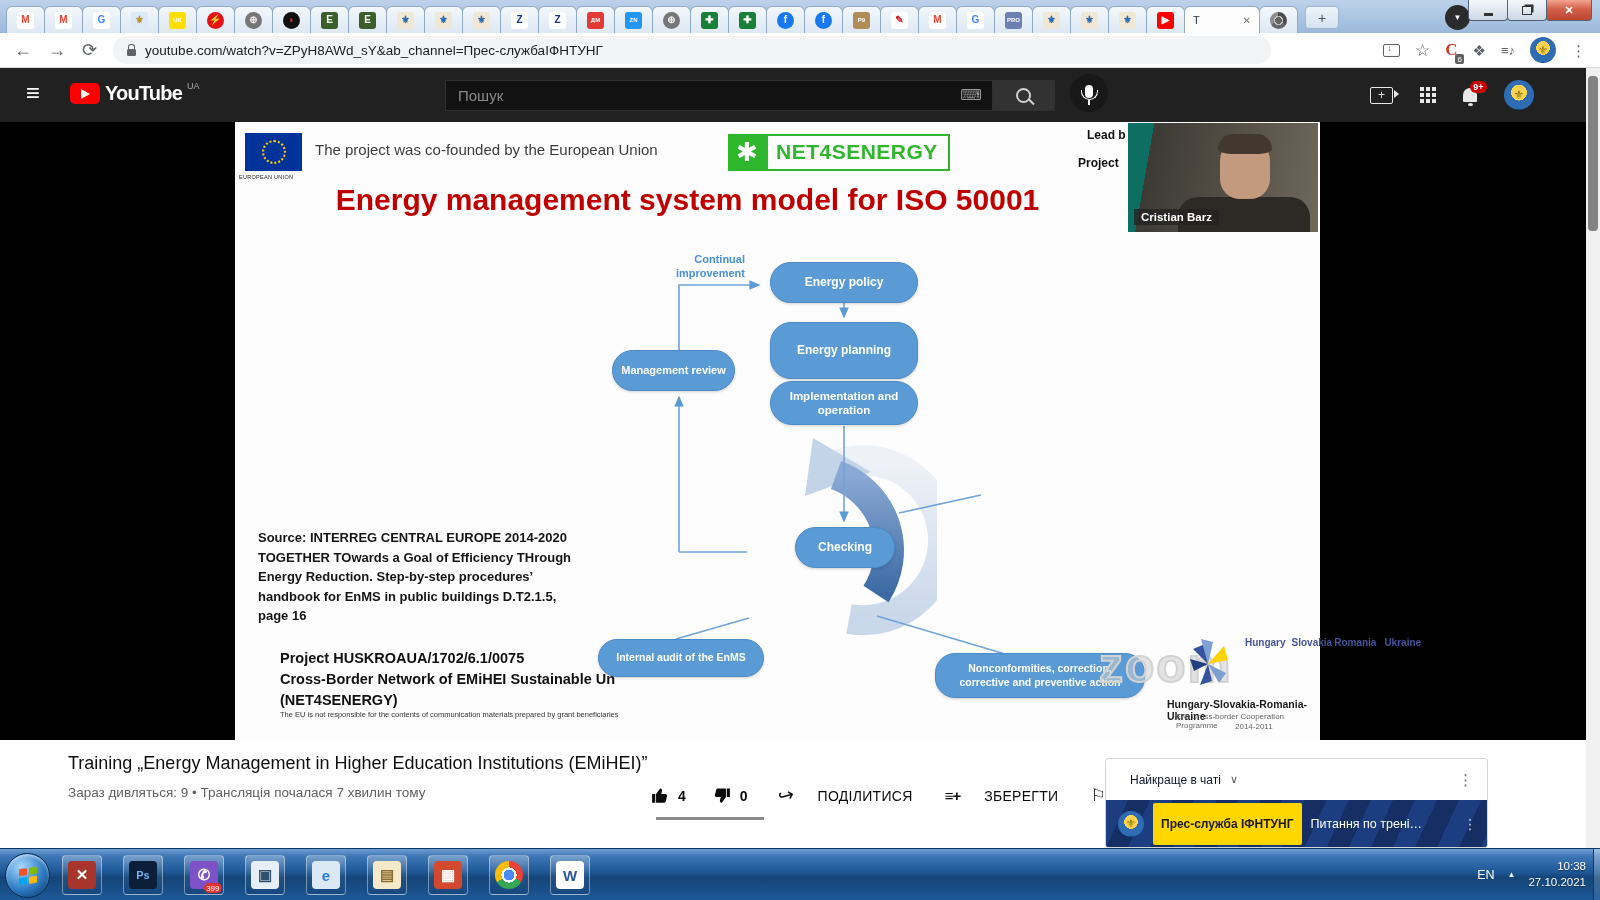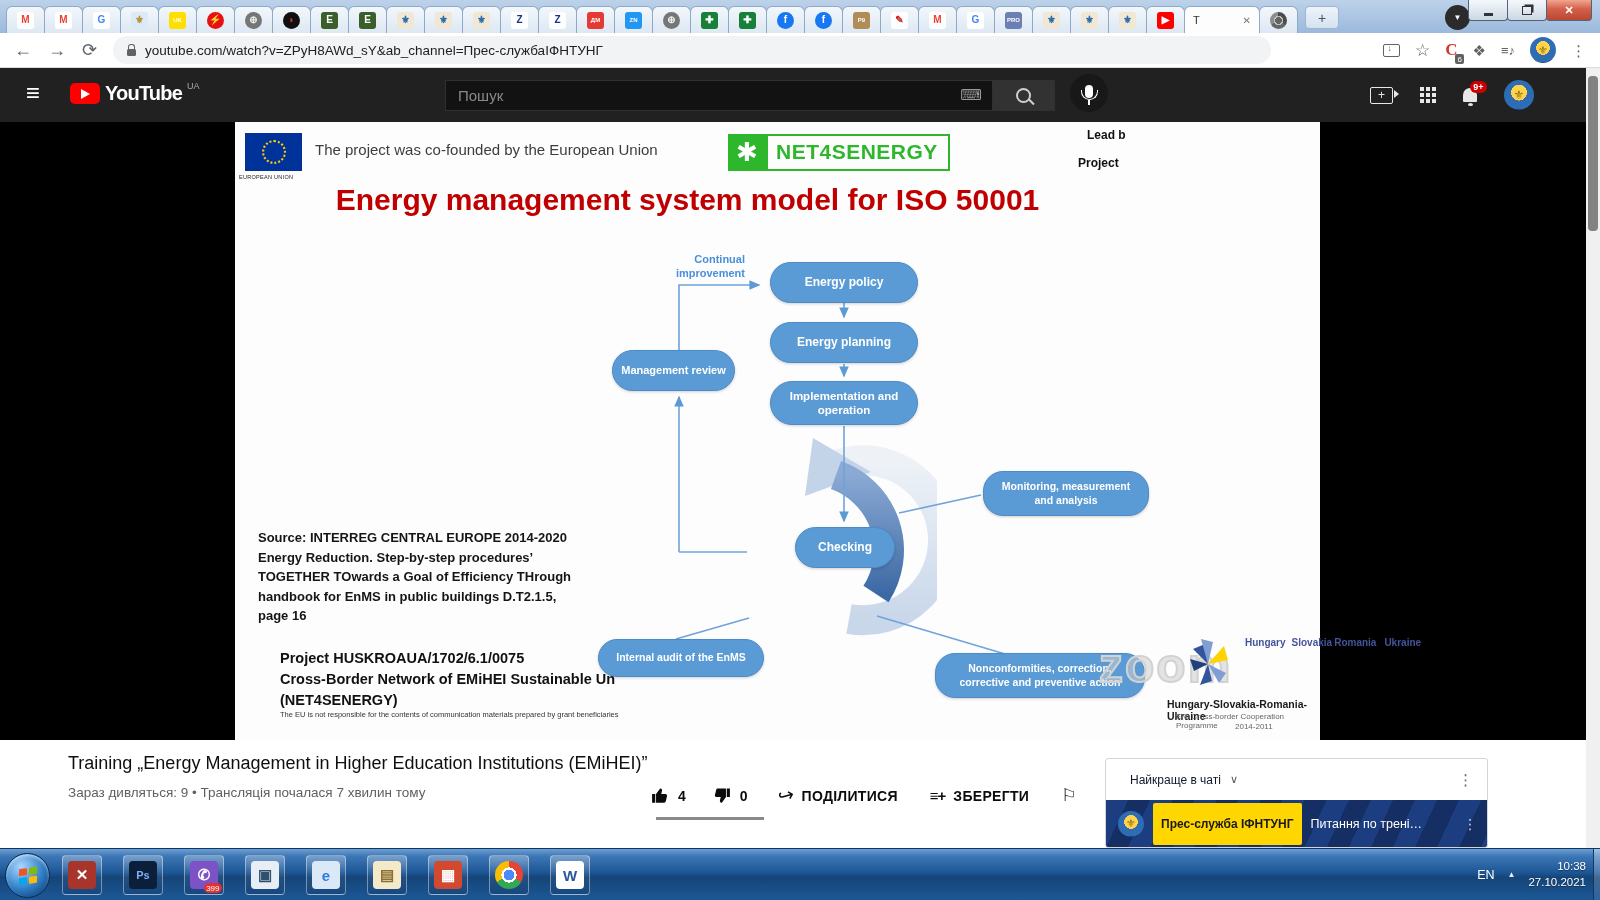--- a/index.html
+++ b/index.html
@@ -116,21 +116,21 @@
     font-size:30px;font-weight:600;color:#c00000;}
   .lead-b{position:absolute;left:852px;top:6px;font-size:12px;font-weight:bold;color:#111;}
   .project-p{position:absolute;left:843px;top:34px;font-size:12px;font-weight:bold;color:#111;}
   .connectors,.swirl{position:absolute;pointer-events:none;}
   .connectors{left:0;top:0;width:1085px;height:618px;}
   .swirl{left:452px;top:316px;width:250px;height:225px;}
   .pill{position:absolute;background:#5b9bd5;border:1px solid #4d8bc8;color:#fff;font-weight:bold;
     display:flex;align-items:center;justify-content:center;text-align:center;line-height:1.25;
     box-shadow:0 1px 3px rgba(0,0,0,.18);box-sizing:border-box;}
   .pill-policy{left:535px;top:140px;width:148px;height:41px;border-radius:21px;font-size:12px;}
-  .pill-planning{left:535px;top:200px;width:148px;height:41px;border-radius:21px;font-size:12px;}
+  .pill-planning{left:535px;top:200px;width:148px;height:57px;border-radius:21px;font-size:12px;}
   .pill-impl{left:535px;top:259px;width:148px;height:44px;border-radius:22px;font-size:11.5px;}
   .pill-mgmt{left:377px;top:228px;width:123px;height:41px;border-radius:21px;font-size:11px;}
   .pill-monitor{left:748px;top:349px;width:166px;height:45px;border-radius:20px;font-size:10.5px;padding:0 8px;}
   .pill-check{left:560px;top:405px;width:100px;height:41px;border-radius:21px;font-size:12px;}
   .pill-audit{left:363px;top:517px;width:166px;height:38px;border-radius:19px;font-size:10.5px;}
   .pill-noncon{left:700px;top:531px;width:210px;height:45px;border-radius:20px;font-size:10.5px;padding:0 8px;}
   .lbl-continual{position:absolute;left:415px;top:131px;width:95px;text-align:right;
     color:#4a90d9;font-weight:bold;font-size:11px;line-height:1.25;}
   .source-text{position:absolute;left:23px;top:406px;font-size:13px;font-weight:600;
     color:#151515;line-height:1.5;}
@@ -158,21 +158,21 @@
     background:#423830;border-radius:24px 24px 40% 40%;}
   .cam-name{position:absolute;left:6px;bottom:7px;background:rgba(35,35,35,.8);color:#fff;
     font-size:11.5px;font-weight:bold;padding:2px 7px;}
   
   .below{position:absolute;top:740px;left:0;width:1586px;height:108px;background:#fff;}
   .video-title{position:absolute;left:68px;top:13px;font-size:18px;color:#0f0f0f;}
   .video-meta{position:absolute;left:68px;top:45px;font-size:13.5px;color:#606060;}
   .actions{position:absolute;left:650px;top:44px;display:flex;align-items:center;color:#0b0b0b;}
   .act{display:inline-flex;align-items:center;gap:8px;}
   .cnt{font-size:14px;font-weight:bold;}
-  .lbl{font-size:14px;font-weight:bold;letter-spacing:0.3px;}
+  .lbl{font-size:14px;font-weight:normal;letter-spacing:0.3px;margin-left:16px;}
   .act.like{margin-right:26px;}
   .act.dislike{margin-right:30px;}
   .act.share{margin-right:32px;}
   .act.save{margin-right:32px;}
   .thumbsvg.down{transform:rotate(180deg);}
   .share-ic{font-size:19px;transform:rotate(-15deg);display:inline-block;}
   .save-ic{font-size:15px;font-weight:bold;letter-spacing:-1px;}
   .flagbtn{font-size:17px;}
   .rating-bar{position:absolute;left:656px;top:77px;width:108px;height:2.5px;background:#8a8a8a;}
   .chat-panel{position:absolute;left:1105px;top:18px;width:383px;height:90px;border:1px solid #d5d5d5;
@@ -439,29 +439,28 @@
       </div>
       <div class="slide-title">Energy management system model for ISO 50001</div>
       <div class="lead-b">Lead b</div>
       <div class="project-p">Project</div>
 
       <div class="lbl-continual">Continual improvement</div>
       <div class="pill pill-policy">Energy policy</div>
       <div class="pill pill-planning">Energy planning</div>
       <div class="pill pill-impl">Implementation and operation</div>
       <div class="pill pill-mgmt">Management review</div>
-      <div class="pill pill-monitor">Monitoring, measurement and analysis</div>
       <div class="pill pill-check">Checking</div>
       <div class="pill pill-audit">Internal audit of the EnMS</div>
       <div class="pill pill-noncon">Nonconformities, correction, corrective and preventive action</div>
 
       <div class="source-text">
         <div>Source: INTERREG CENTRAL EUROPE 2014-2020</div>
+        <div>TOGETHER TOwards a Goal of Efficiency THrough</div>
         <div>Energy Reduction. Step-by-step procedures’</div>
-        <div>TOGETHER TOwards a Goal of Efficiency THrough</div>
         <div>handbook for EnMS in public buildings D.T2.1.5,</div>
         <div>page 16</div>
       </div>
       <div class="project-text">
         <div>Project HUSKROAUA/1702/6.1/0075</div>
         <div>Cross-Border Network of EMiHEI Sustainable Un</div>
         <div>(NET4SENERGY)</div>
       </div>
       <div class="disclaimer">The EU is not responsible for the contents of communication materials prepared by grant beneficiaries</div>
       <div class="watermark">zoom</div>
@@ -479,20 +478,25 @@
           <span>Hungary</span>
           <span>Slovakia</span>
           <span>Romania</span>
           <span>Ukraine</span>
         </div>
       </div>
       <div class="hsru-bold">Hungary-Slovakia-Romania-Ukraine</div>
       <div class="hsru-sub">ENI Cross-border Cooperation Programme</div>
       <div class="hsru-sub2">2014-2011</div>
 
+      <div class="webcam">
+        <div class="shoulders"></div>
+        <div class="head"></div>
+        <div class="cam-name">Cristian Barz</div>
+      </div>
     </div>
   </div>
 
   <div class="scrollbar">
     <div class="thumb"></div>
   </div>
 
   <div class="below">
     <div class="video-title">Training „Energy Management in Higher Education Institutions (EMiHEI)”</div>
     <div class="video-meta">Зараз дивляться: 9 • Трансляція почалася 7 хвилин тому</div>

